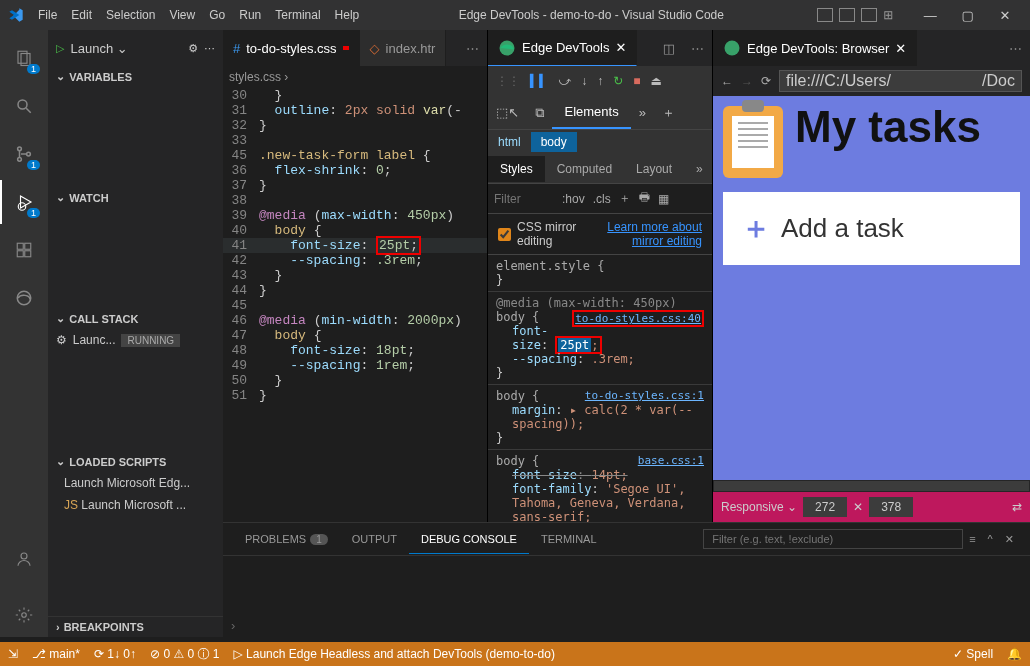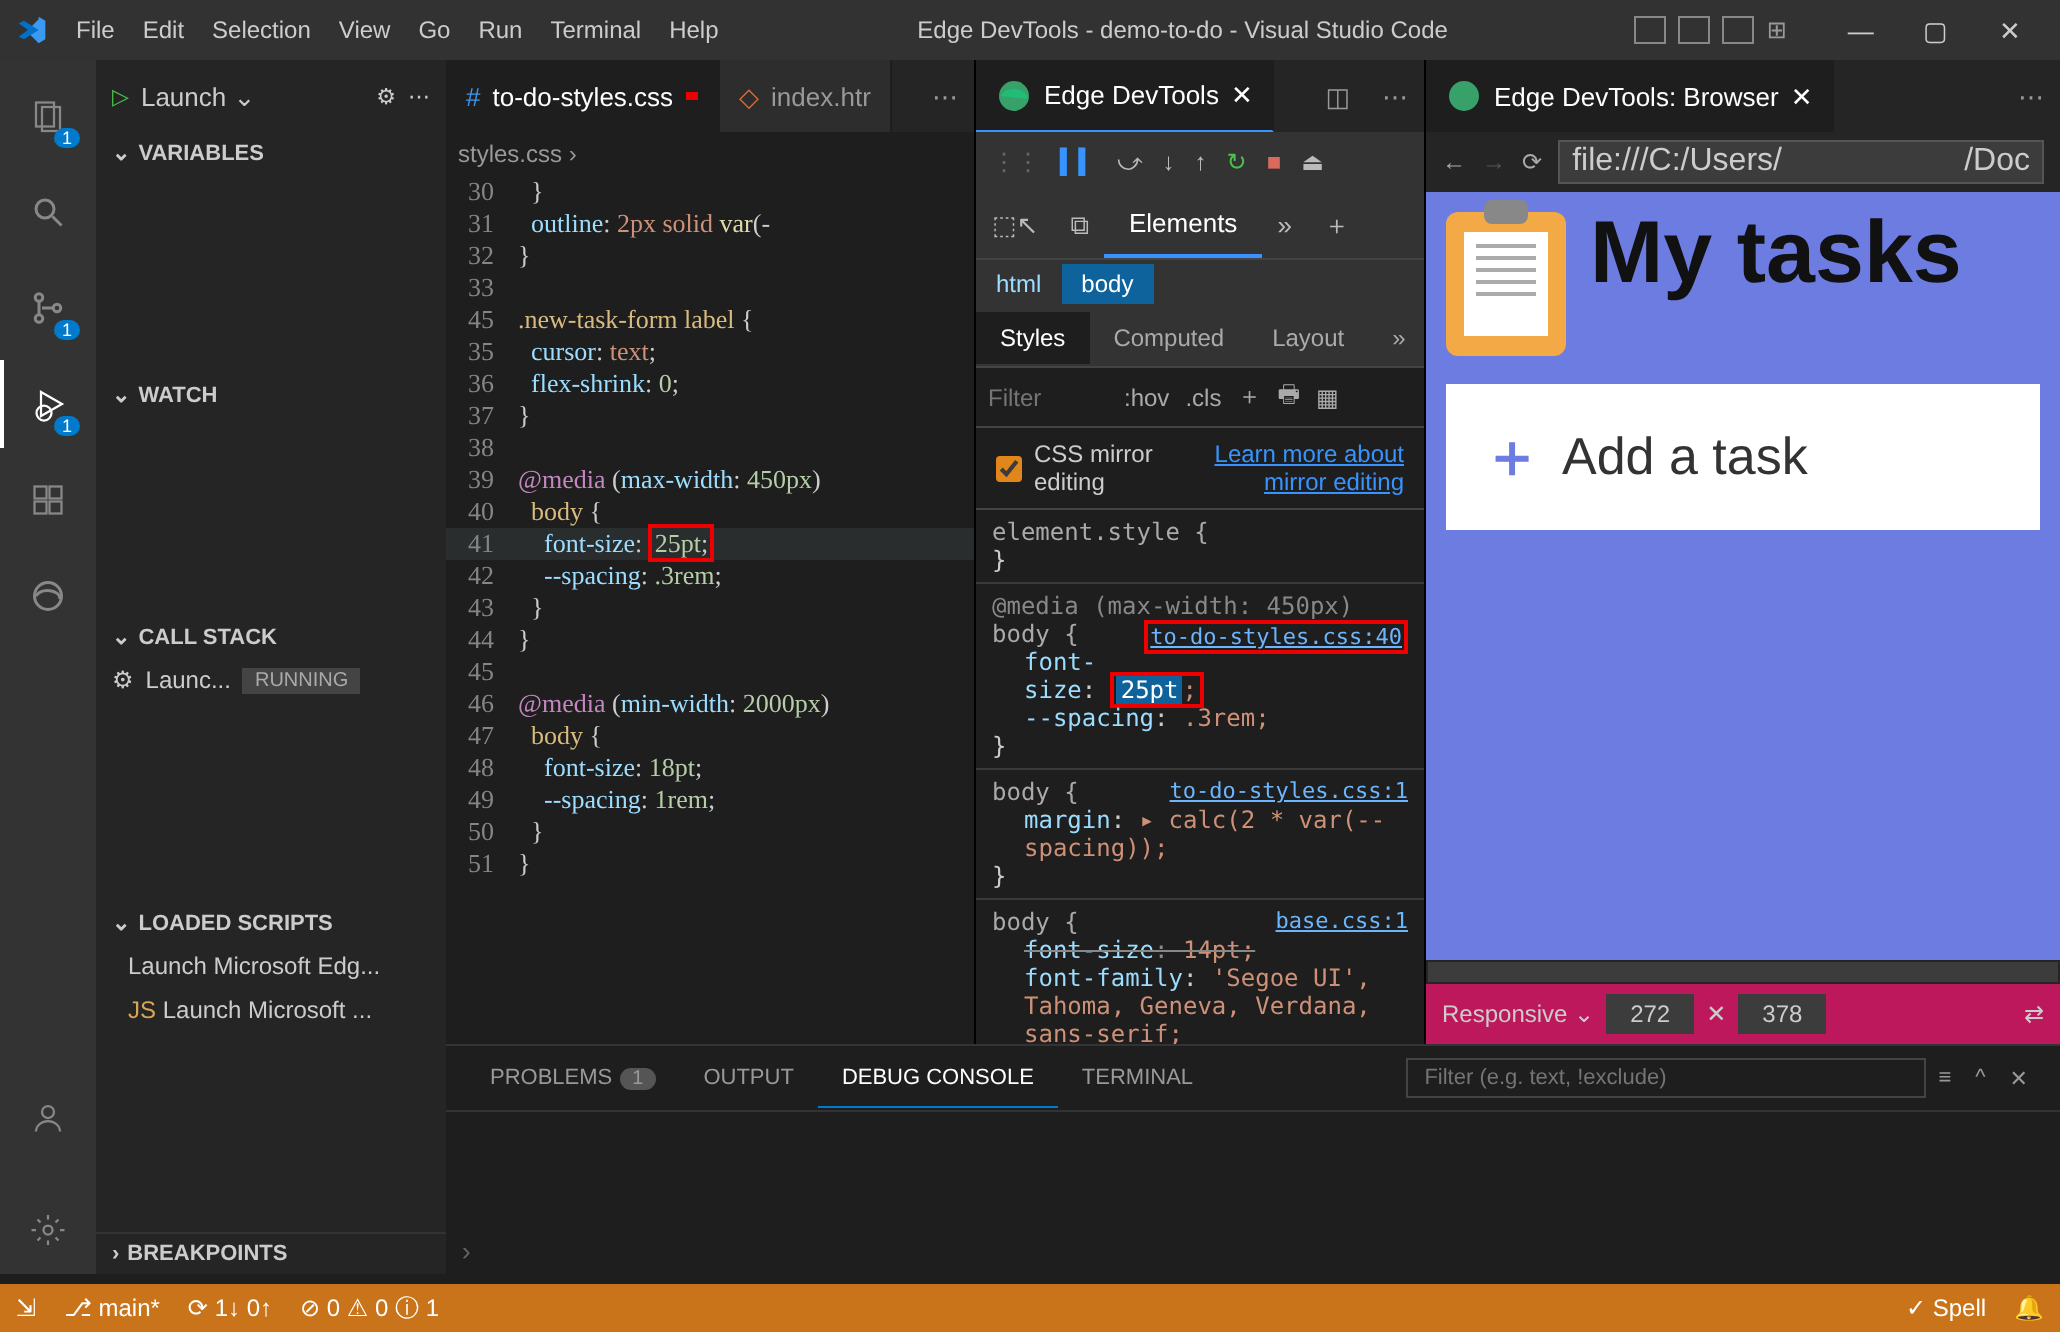--- a/index.html
+++ b/index.html
@@ -29,21 +29,21 @@
 .sidebar .loaded { padding:4px 16px; font-size:12px; color:#ccc; }
 .editor-area { flex:1; display:flex; flex-direction:column; background:#1e1e1e; min-width:0;}
 .tabs-row { height:36px; background:#252526; display:flex; align-items:center; overflow:hidden;}
 .tabs-row .tab { height:36px; padding:0 10px; display:flex; align-items:center; gap:6px; font-size:13px; color:#999; background:#2d2d2d; border-right:1px solid #1e1e1e; white-space:nowrap;}
 .tabs-row .tab.active { background:#1e1e1e; color:#fff; }
 .tabs-row .tab.edgetab.active { border-bottom:1px solid #3794ff; }
 .tabs-row .tab .dot { width:8px; height:8px; border-radius:50%; background:#ccc;}
 .red-box { border:2px solid #e00; padding:0 1px;}
 .code-col { width:265px; display:flex; flex-direction:column; overflow:hidden; border-right:1px solid #000;}
 .breadcrumb { height:22px; font-size:12px; color:#999; display:flex; align-items:center; padding:0 6px;}
-.code { flex:1; font-family:Liberation Serif, serif; font-size:13px; overflow:hidden; position:relative;}
+.code { flex:1; font-family:Liberation Mono, monospace; font-size:13px; overflow:hidden; position:relative;}
 .code .line { display:flex; }
 .code .num { width:36px; text-align:right; color:#858585; padding-right:12px; }
 .code .txt { white-space:pre; }
 .k-sel { color:#d7ba7d; } .k-prop { color:#9cdcfe; } .k-val { color:#ce9178; } .k-kw { color:#c586c0; } .k-p { color:#ccc; } .k-fn { color:#dcdcaa; } .k-num {color:#b5cea8;}
 .line.hl { background:#2a2d2e; }
 .dt-toolbar { height:30px; display:flex; align-items:center; gap:10px; padding:0 8px; background:#333; color:#bbb; font-size:12px;}
 .dt-toolbar .pause { color:#3794ff;}
 .dt-tabs { height:34px; display:flex; align-items:center; background:#333; color:#bbb; gap:0; padding:0; font-size:13px; border-bottom:1px solid #444;}
 .dt-tabs .icon { padding:0 8px; }
 .dt-tabs .t { padding:8px 12px;}
@@ -253,24 +253,20 @@
             </div>
             <div class="line">
               <span class="num">33</span>
               <span class="txt"></span>
             </div>
             <div class="line">
               <span class="num">45</span>
               <span class="txt"><span class="k-sel">.new-task-form label</span> {</span>
             </div>
             <div class="line">
-              <span class="num">35</span>
-              <span class="txt">  <span class="k-prop">cursor</span><span class="k-p">: </span><span class="k-val">text</span><span class="k-p">;</span></span>
-            </div>
-            <div class="line">
               <span class="num">36</span>
               <span class="txt">  <span class="k-prop">flex-shrink</span><span class="k-p">: </span><span class="k-num">0</span><span class="k-p">;</span></span>
             </div>
             <div class="line">
               <span class="num">37</span>
               <span class="txt">}</span>
             </div>
             <div class="line">
               <span class="num">38</span>
               <span class="txt"></span>
@@ -473,17 +469,18 @@
       </div>
     </div>
   </div>
 </div>
 
 <div class="statusbar">
   <span>⇲</span>
   <span>⎇ <span>main*</span></span>
   <span>⟳ <span>1↓ 0↑</span></span>
   <span>⊘ 0  ⚠ 0  ⓘ 1</span>
+  <span>▷ <span>Launch Edge Headless and attach DevTools (demo-to-do)</span></span>
   <div class="right">
     <span>✓ Spell</span>
     <span>🔔</span>
   </div>
 </div>
 
 </body></html>

